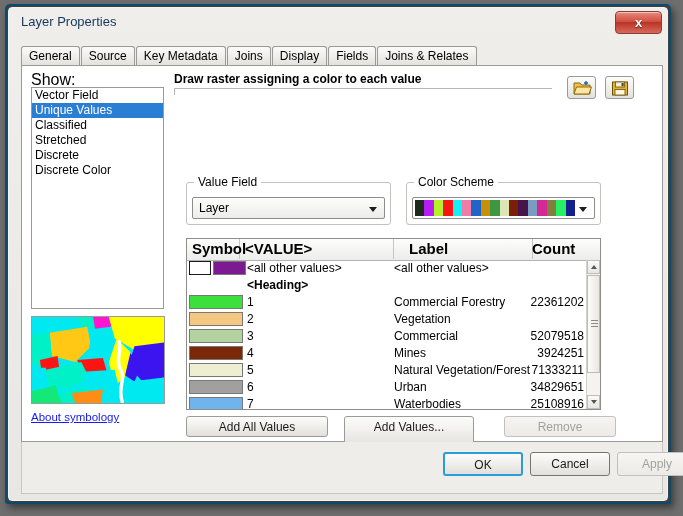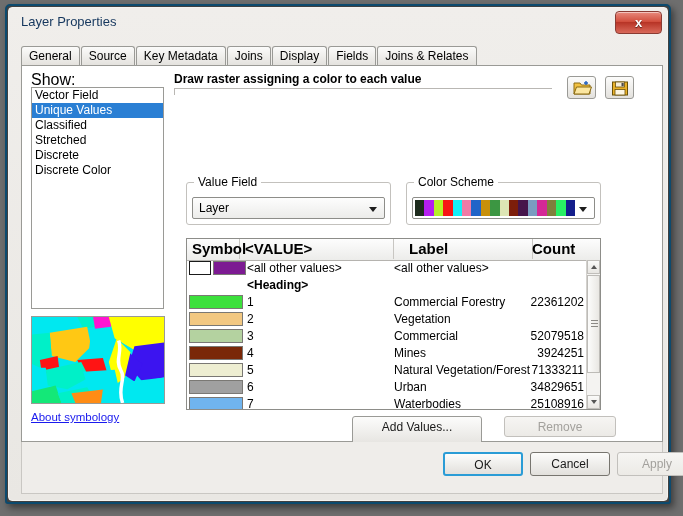--- a/index.html
+++ b/index.html
@@ -164,21 +164,21 @@
   #sb-grip{position:absolute;left:3px;top:44px;width:7px;height:7px;}
   #sb-grip i{display:block;height:1px;margin-bottom:2px;background:#8b8985;}
   
   .btn{
     position:absolute;background:linear-gradient(#fcfcfb,#e2e0dc);
     border:1px solid #9a9a96;border-radius:3px;box-sizing:border-box;cursor:pointer;
     font-size:12px;text-align:center;color:#1a1a1a;
   }
   .btn.disabled{color:#a3a19d;background:linear-gradient(#f6f5f3,#eceae6);border-color:#c2c0bc;}
   #btn-addall{left:164px;top:350px;width:142px;height:21px;line-height:20px;}
-  #btn-addvalues{left:330px;top:350px;width:130px;height:33px;line-height:20px;}
+  #btn-addvalues{left:322px;top:350px;width:130px;height:33px;line-height:20px;}
   #btn-remove{left:482px;top:350px;width:112px;height:21px;line-height:20px;}
   #btn-defaults{left:164px;top:381px;width:142px;height:21px;line-height:20px;}
   #btn-colormap{left:164px;top:406px;width:142px;height:21px;line-height:20px;}
   #colormap-arrow{position:absolute;right:9px;top:8px;width:0;height:0;
     border-left:4px solid transparent;border-right:4px solid transparent;border-top:5px solid #1d1d1d;}
   #nodata-label{position:absolute;left:425px;top:407px;font-size:12px;}
   #nodata-swatch{
     position:absolute;left:528px;top:402px;width:42px;height:21px;
     background:#fff;border:1px solid #8d8d89;box-sizing:border-box;cursor:pointer;
   }
@@ -387,20 +387,21 @@
                 <i></i>
                 <i></i>
               </div>
         </div>
         <div class="sb-btn" id="sb-down">
               <span class="sb-arrow"></span>
             </div>
       </div>
     </div>
 
+    <div class="btn" id="btn-addall">Add All Values</div>
     <div class="btn" id="btn-addvalues">Add Values...</div>
     <div class="btn disabled" id="btn-remove">Remove</div>
     <div class="btn" id="btn-defaults">Default Colors</div>
     <div class="btn" id="btn-colormap">
       <span>C<span class="u">o</span>lormap</span>
       <span id="colormap-arrow"></span>
     </div>
 
     <div id="nodata-label">Display NoData as</div>
     <div id="nodata-swatch">

